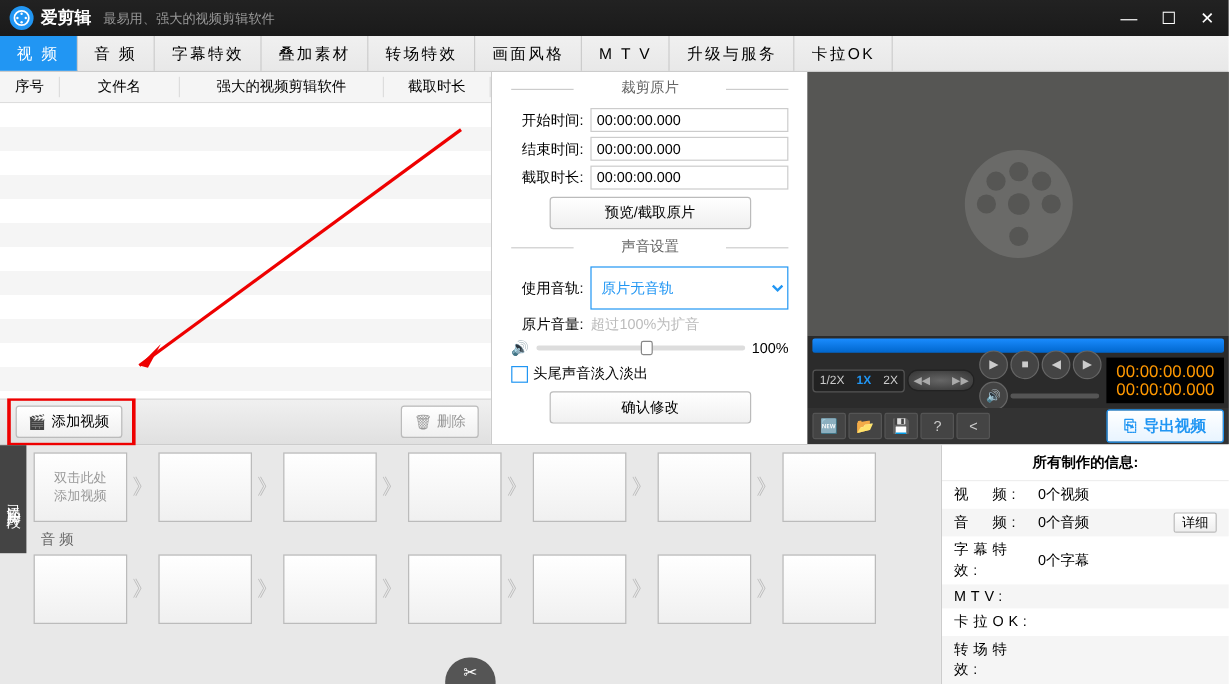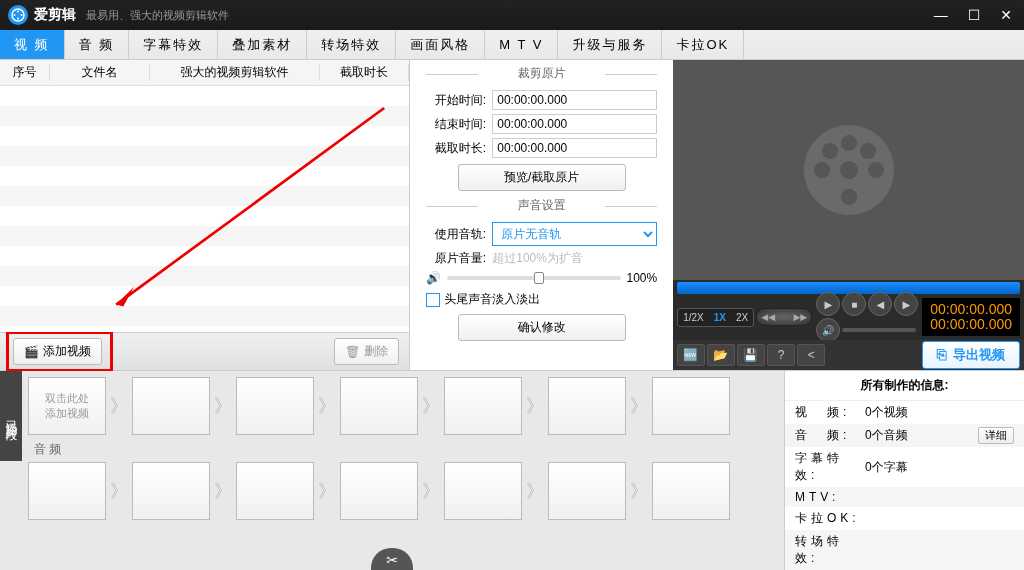--- a/index.html
+++ b/index.html
@@ -27,21 +27,21 @@
 .btn { background: linear-gradient(#fff, #f0f0f0); border: 1px solid #bbb; border-radius: 3px; padding: 4px 10px; font-size: 12px; cursor: pointer; display: flex; align-items: center; gap: 4px; }
 .btn.grayed { color: #999; margin-left: auto; }
 .settings-panel { flex: 1; padding: 1px 16px; font-size: 12px; }
 .section-title { text-align: center; margin: 4px 0 8px; position: relative; color: #666; }
 .section-title:before, .section-title:after { content: ""; position: absolute; top: 50%; width: 52px; height: 1px; background: #ccc; }
 .section-title:before { left: 0; }
 .section-title:after { right: 0; }
 .field-row { display: flex; align-items: center; margin: 4px 0; gap: 6px; }
 .field-row label { width: 60px; text-align: right; }
 .field-row input[type=text] { flex: 1; border: 1px solid #ccc; padding: 2px 4px; font-size: 12px; height: 20px; }
-.field-row select { flex: 1; border: 1px solid #2196f3; padding: 1px 4px; font-size: 12px; height: 24px; color: #2196f3; background: #fff; }
+.field-row select { flex: 1; border: 1px solid #2196f3; padding: 1px 4px; font-size: 12px; height: 36px; color: #2196f3; background: #fff; }
 .wide-btn { width: 168px; margin: 6px auto; display: block; background: linear-gradient(#fff, #f0f0f0); border: 1px solid #bbb; border-radius: 3px; padding: 4px; font-size: 12px; cursor: pointer; text-align: center; }
 .slider-row { display: flex; align-items: center; gap: 6px; }
 .slider-row .track { flex: 1; height: 4px; background: #ddd; position: relative; border-radius: 2px; }
 .slider-row .thumb { position: absolute; top: -4px; left: 50%; width: 10px; height: 12px; background: #fff; border: 1px solid #888; border-radius: 2px; }
 .checkbox-row { display: flex; align-items: center; gap: 4px; margin: 6px 0; }
 .checkbox-row .cb { width: 14px; height: 14px; border: 1px solid #2196f3; }
 .preview-panel { width: 378px; background: #333; display: flex; flex-direction: column; }
 .preview-video { flex: 1; background: #565654; display: flex; align-items: center; justify-content: center; position: relative; }
 .reel-icon { width: 90px; height: 90px; border-radius: 50%; background: #6a6a68; display: flex; align-items: center; justify-content: center; position: relative; }
 .reel-icon:before { content: ""; width: 18px; height: 18px; background: #565654; border-radius: 50%; position: absolute; }

